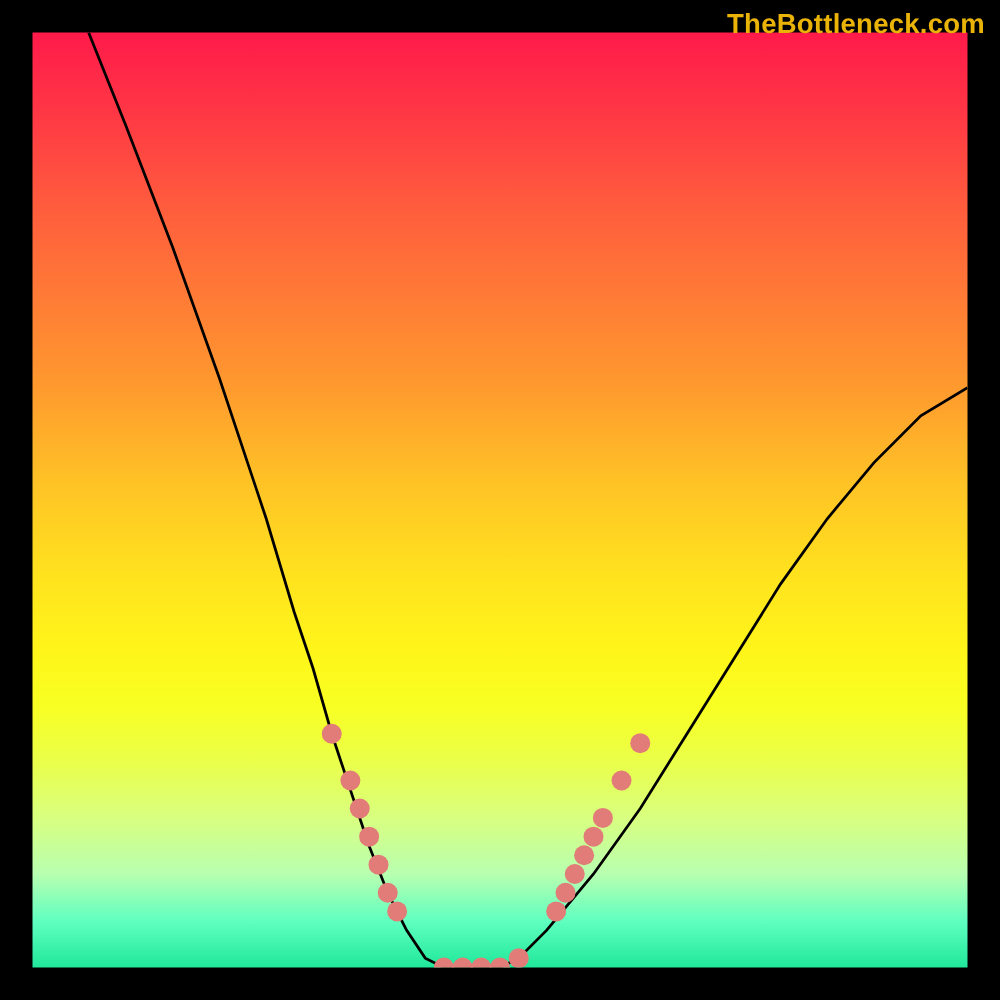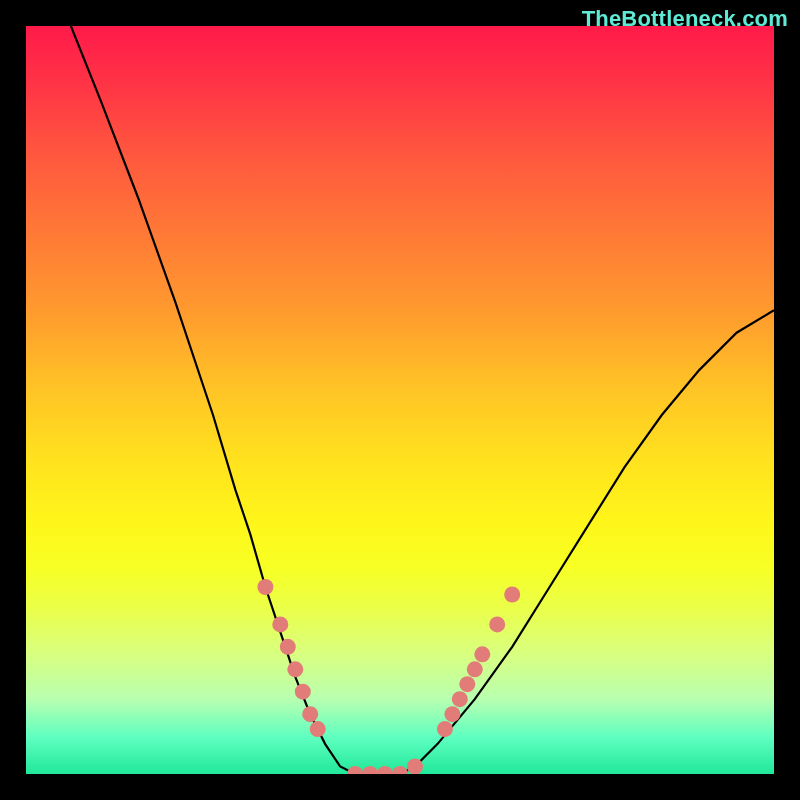--- a/index.html
+++ b/index.html
@@ -39,21 +39,21 @@
       #20e89a 100%
     );
   }
   .watermark {
     position: absolute;
     top: 6px;
     right: 12px;
     font-family: Arial, Helvetica, sans-serif;
     font-size: 22px;
     font-weight: bold;
-    color: #5eead4;
+    color: #eab308;
     letter-spacing: 0.2px;
     z-index: 10;
   }
   svg.curve {
     position: absolute;
     left: 0;
     top: 0;
     width: 748px;
     height: 748px;
     z-index: 5;

